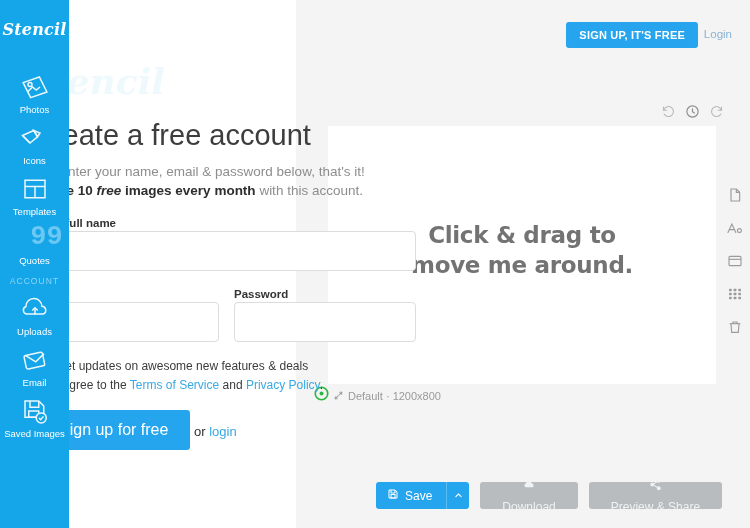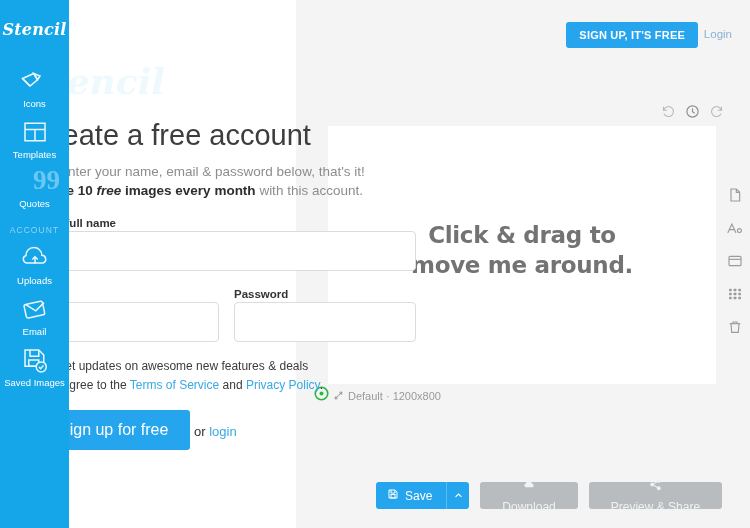--- a/index.html
+++ b/index.html
@@ -34,25 +34,25 @@
   }
   .side-icon { width: 30px; height: 30px; display: block; }
   .side-icon svg { width: 30px; height: 30px; display: block; }
   .side-label {
     color: #ffffff; font-size: 9.5px; margin-top: 2px;
     font-family: "Liberation Sans", sans-serif;
     text-align: center; line-height: 11px;
   }
   .side-section {
     color: #8fd4f5; font-size: 8.5px; letter-spacing: 1.1px;
-    text-align: center; margin-top: 16px; margin-bottom: 2px;
+    text-align: center; margin-top: 10px; margin-bottom: 2px;
   }
   .quote-glyph {
     color: #6cc7f2; font-size: 27px; font-weight: bold;
-    font-family: Liberation Serif, serif;
+    font-family: Liberation Mono, monospace;
     line-height: 24px; height: 28px; margin-left: 24px;
   }
 
   
   .topbar {
     position: absolute; left: 69px; top: 0; right: 0; height: 62px;
     background: #f4f4f4; z-index: 5;
   }
   .signup-top {
     position: absolute; right: 52px; top: 22px;
@@ -374,20 +374,30 @@
       </div>
 
       <button class="btn-signup-free">Sign up for free</button>
       <div class="or-login"><span>or </span><span class="lnk">login</span></div>
     </div>
   </div>
 
   <div class="sidebar">
     <div class="sidebar-logo">Stencil</div>
 
+    <div class="side-item" style="margin-top:14px;">
+      <span class="side-icon">
+        <svg viewBox="0 0 24 24" fill="none" stroke="#ffffff" stroke-width="1.2" opacity="0.92">
+          <path d="M2.5 8.5l13-4.5 6 12-13 4.5z"></path>
+            <circle cx="8" cy="10" r="1.6"></circle>
+            <path d="M6 16l4-4 3 2.4 3-2.4"></path>
+        </svg>
+      </span>
+      <span class="side-label">Photos</span>
+    </div>
 
     <div class="side-item">
       <span class="side-icon">
         <svg viewBox="0 0 24 24" fill="none" stroke="#ffffff" stroke-width="1.2" opacity="0.92">
           <path d="M2 10l9-4 3 5-6 5z"></path>
             <path d="M11 6l5 2-2 3z"></path>
             <path d="M2 10l6 6"></path>
         </svg>
       </span>
       <span class="side-label">Icons</span>

